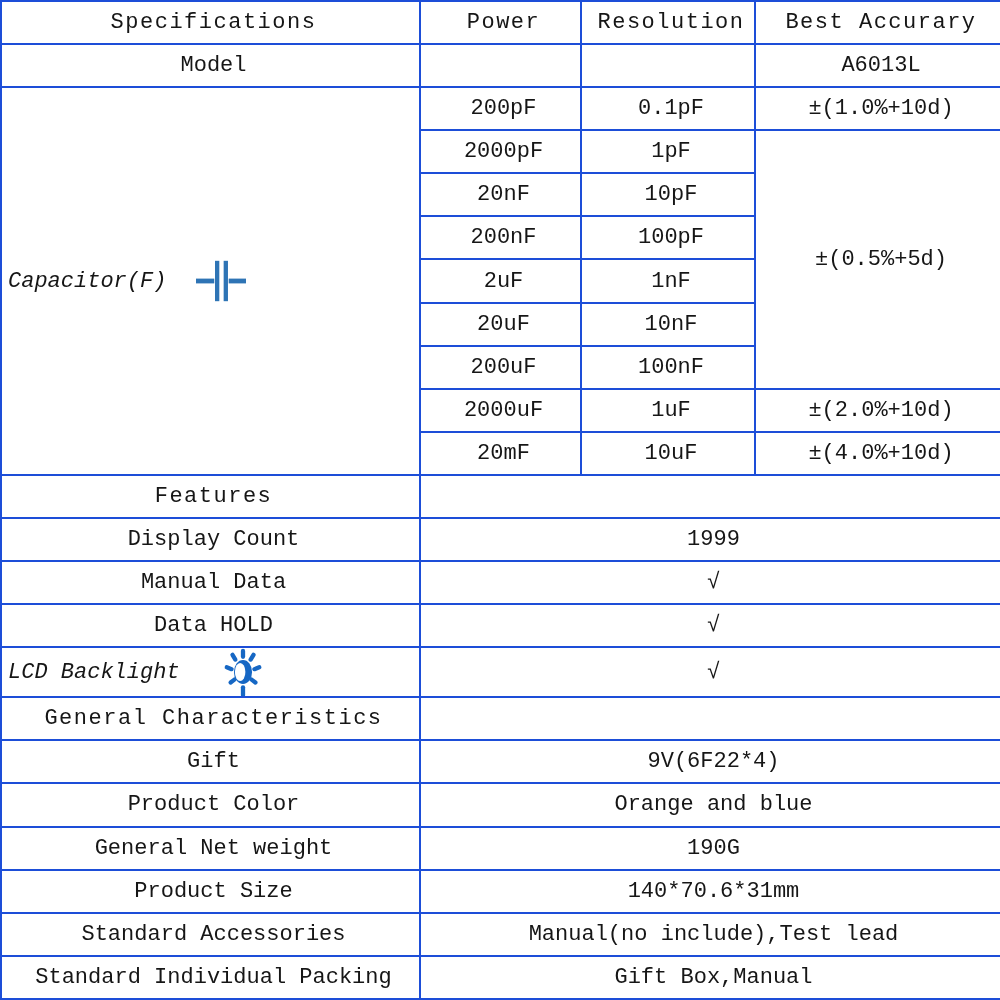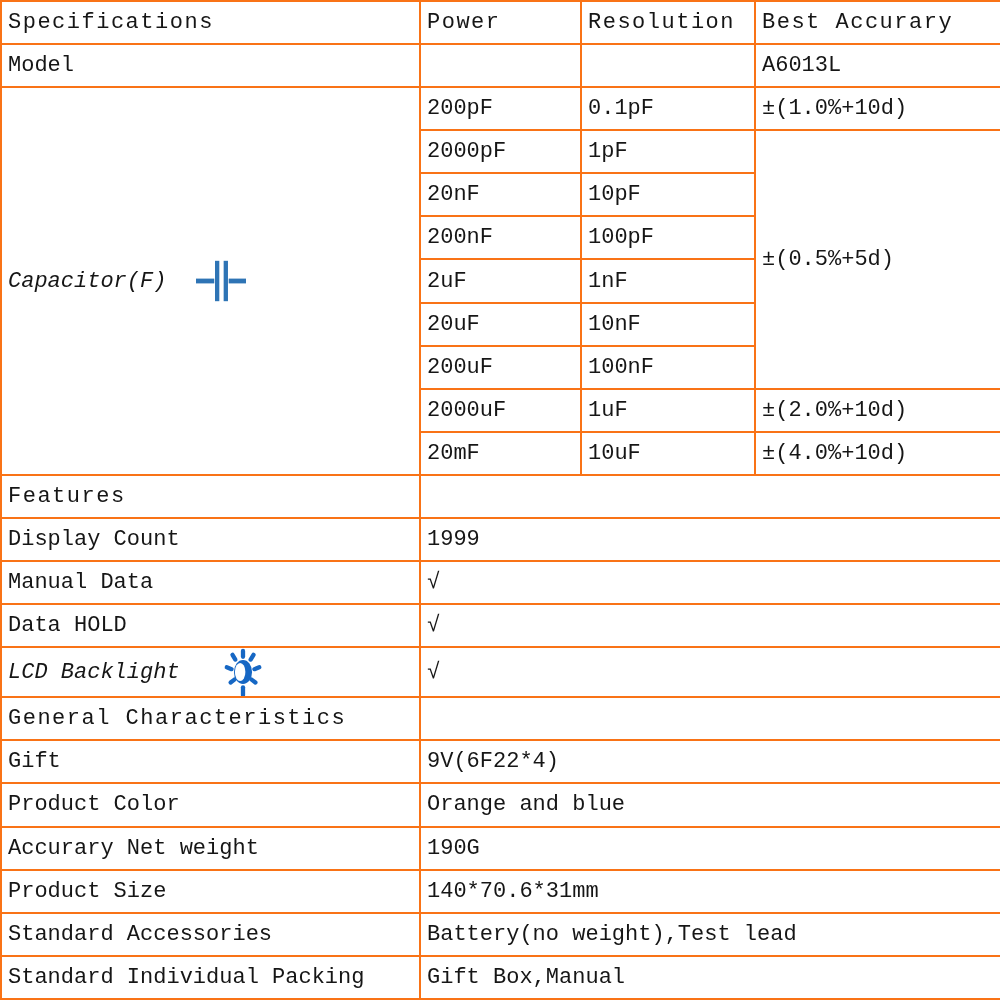--- a/index.html
+++ b/index.html
@@ -18,24 +18,24 @@
     width: 1000px;
     height: 1000px;
     border-collapse: collapse;
     table-layout: fixed;
   }
   table.spec-table col.c1 { width: 419px; }
   table.spec-table col.c2 { width: 161px; }
   table.spec-table col.c3 { width: 174px; }
   table.spec-table col.c4 { width: 246px; }
   table.spec-table td, table.spec-table th {
-    border: 2px solid #f97316;
+    border: 2px solid #1d4ed8;
     font-size: 22px;
     font-weight: normal;
-    text-align: left;
+    text-align: center;
     padding: 0 0 0 6px;
     vertical-align: middle;
     white-space: nowrap;
     overflow: visible;
   }
   table.spec-table tr { height: 43px; }
   .hdr {
     font-weight: bold;
     letter-spacing: 1.5px;
   }
@@ -181,30 +181,30 @@
     </tr>
     <tr>
       <td>Gift</td>
       <td colspan="3">9V(6F22*4)</td>
     </tr>
     <tr>
       <td>Product Color</td>
       <td colspan="3">Orange and blue</td>
     </tr>
     <tr>
-      <td>Accurary Net weight</td>
+      <td>General Net weight</td>
       <td colspan="3">190G</td>
     </tr>
     <tr>
       <td>Product Size</td>
       <td colspan="3">140*70.6*31mm</td>
     </tr>
     <tr>
       <td>Standard Accessories</td>
-      <td colspan="3">Battery(no weight),Test lead</td>
+      <td colspan="3">Manual(no include),Test lead</td>
     </tr>
     <tr>
       <td>Standard Individual Packing</td>
       <td colspan="3">Gift Box,Manual</td>
     </tr>
   </tbody>
     </table>
 </div>
 
 </body></html>

